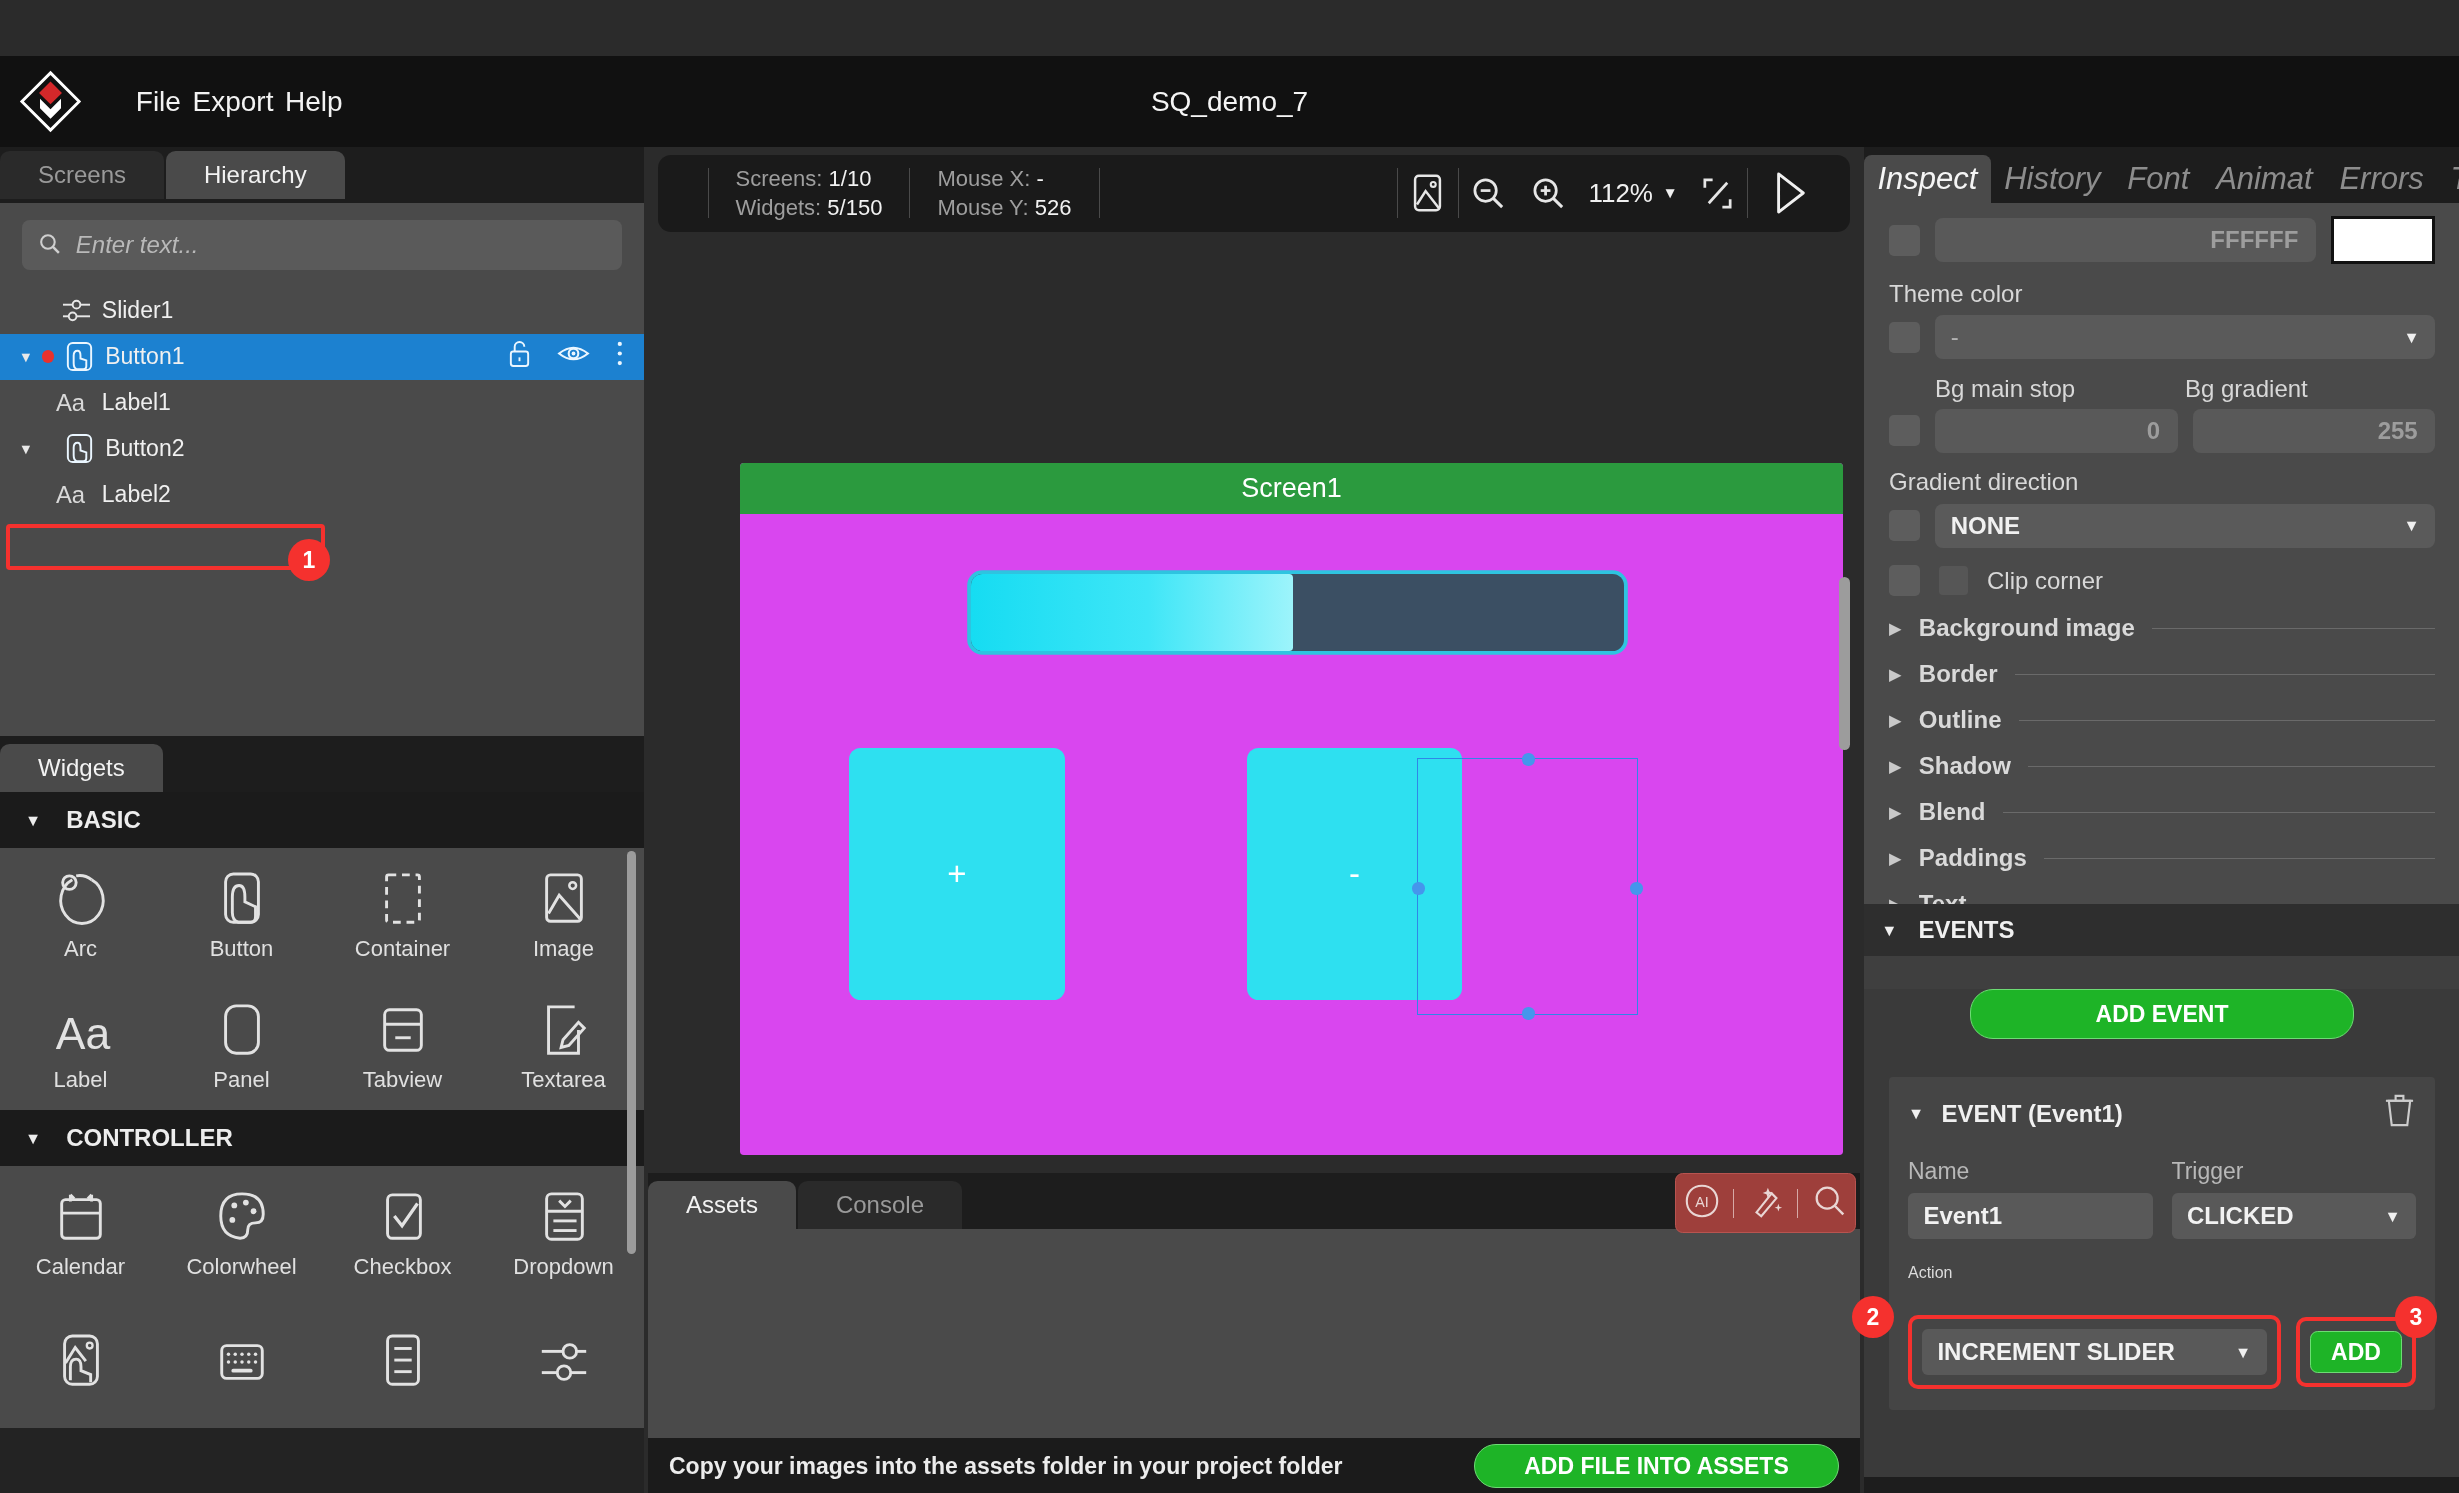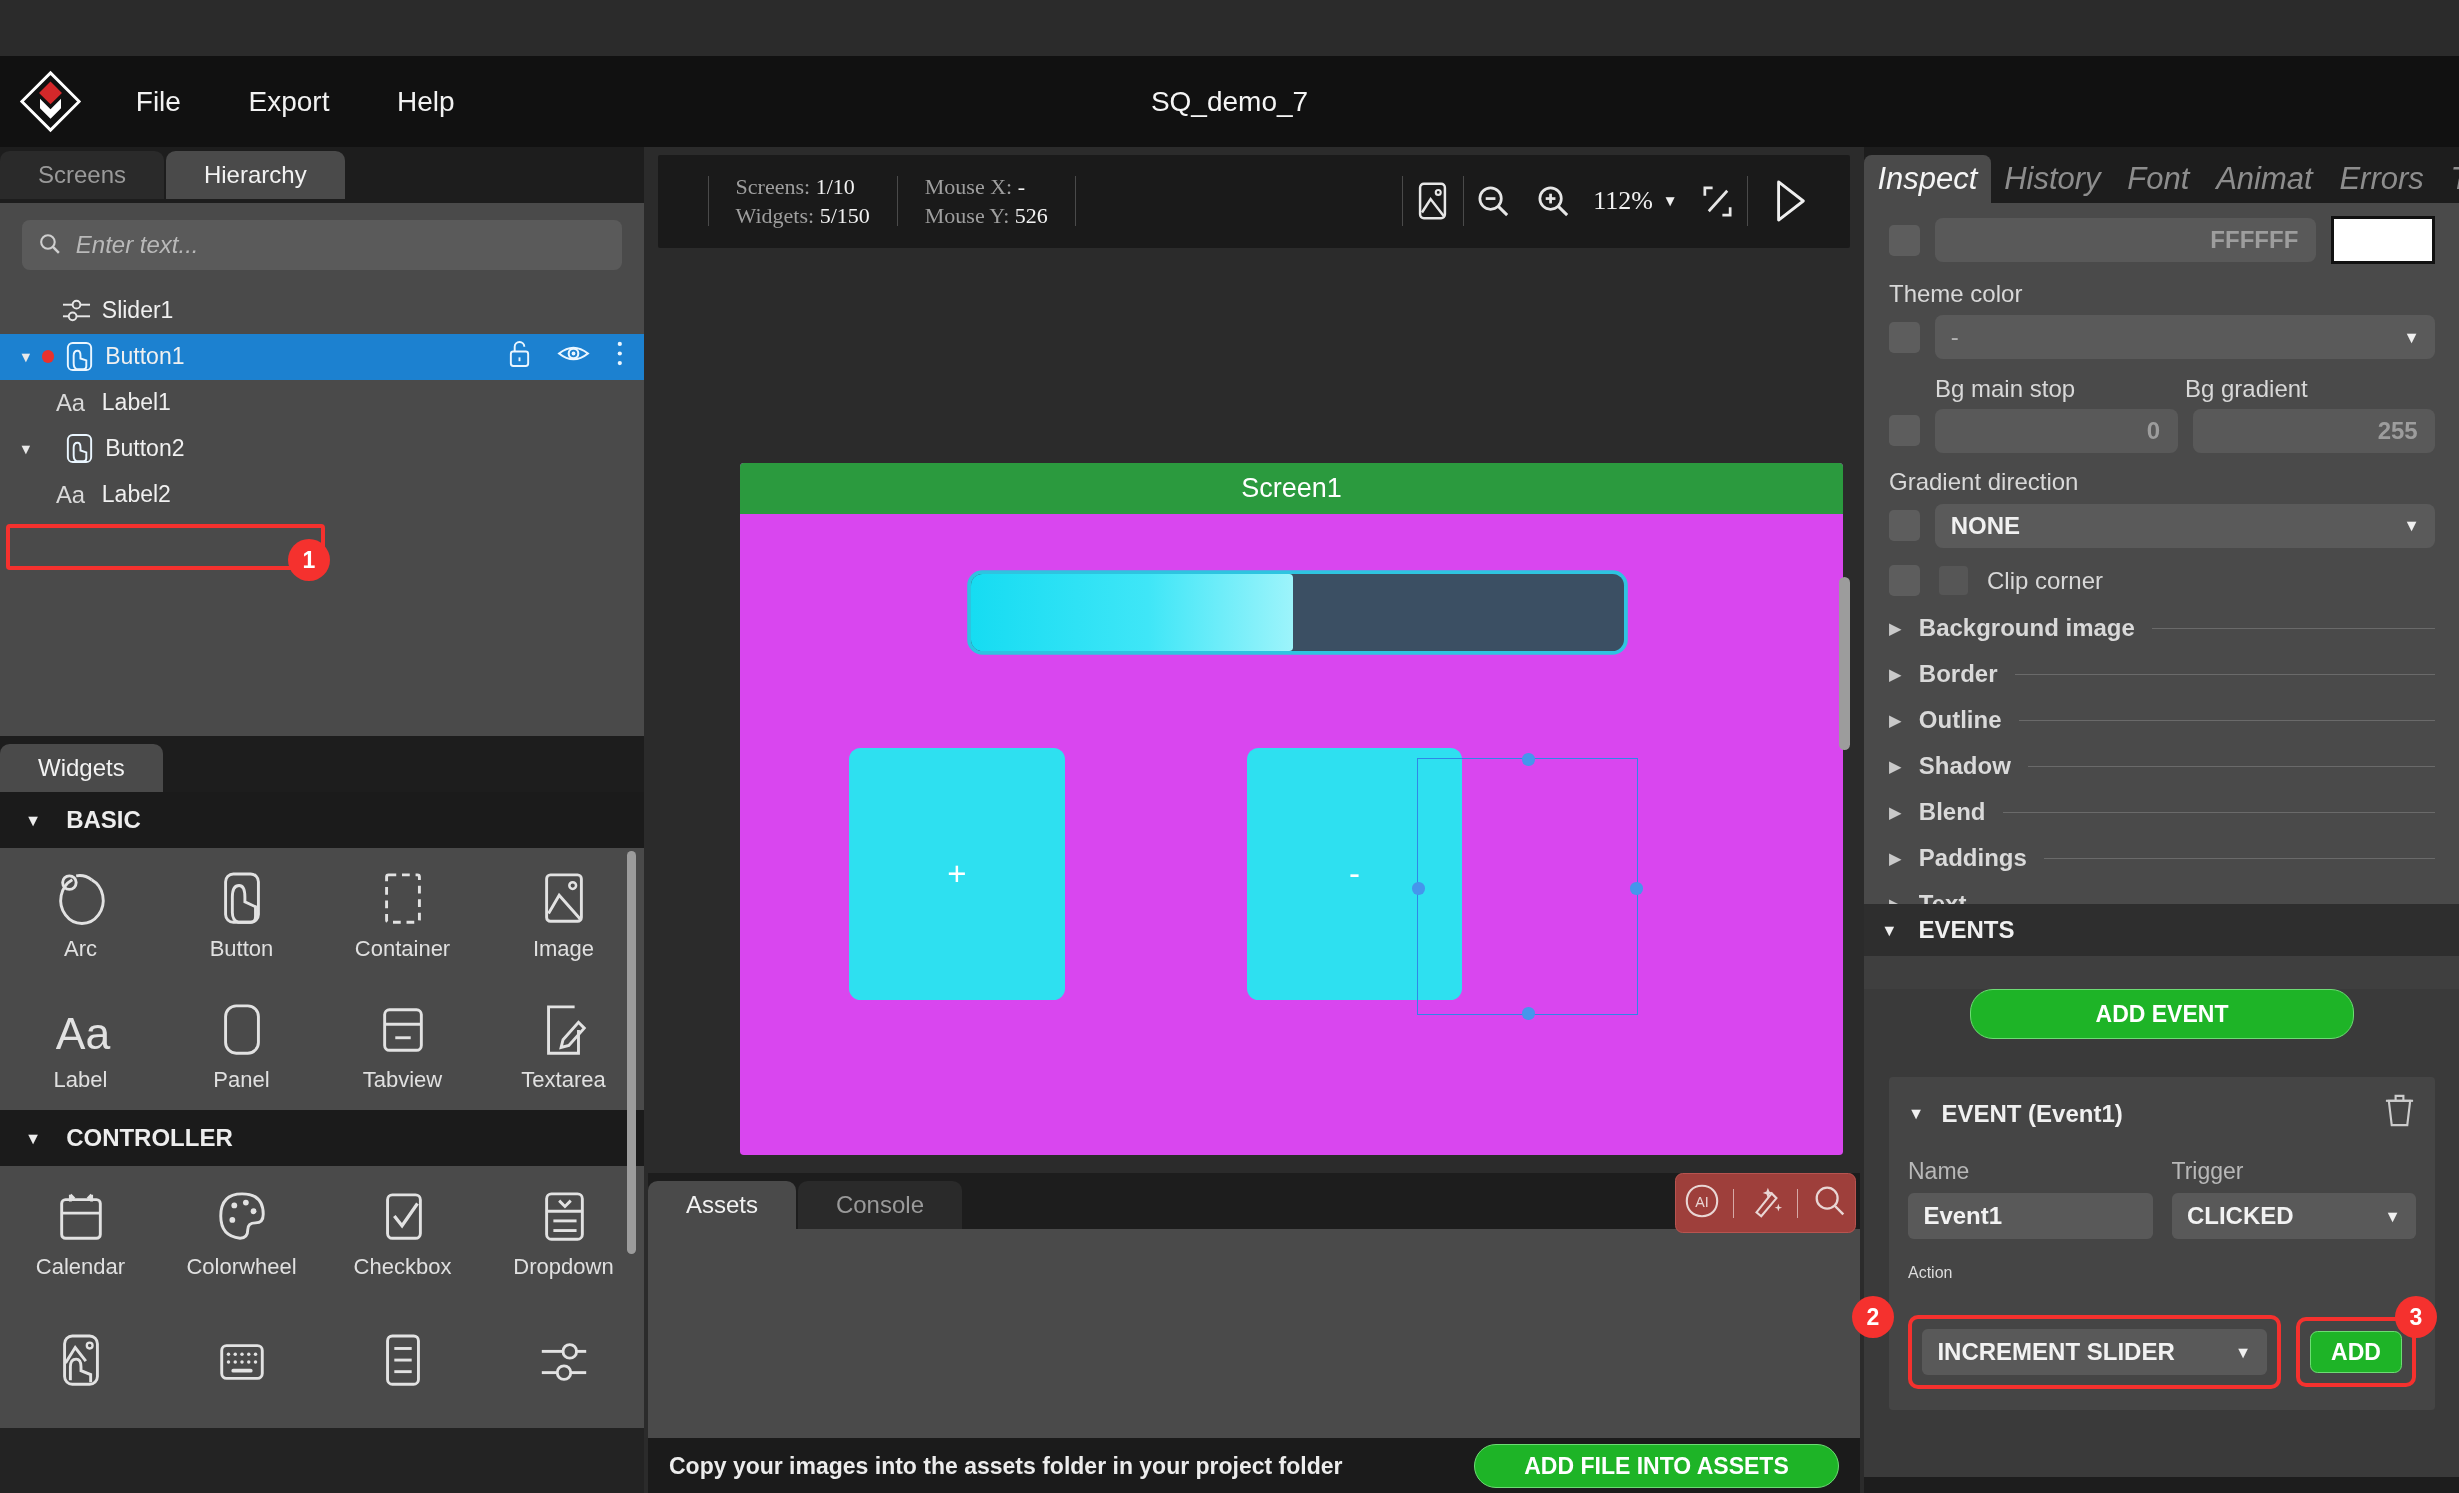--- a/index.html
+++ b/index.html
@@ -22,21 +22,21 @@
   .tb-spacer { flex: 1; }
   .tb-btn { width: 75px; height: 56px; display: flex; align-items: center; justify-content: center; }
   .tb-btn svg { display: block; }
 
   
   .menubar {
     position: absolute; left: 0; top: 56px; width: 2459px; height: 91px;
     background: #111111; display: flex; align-items: center;
   }
   .sq-diamond { width: 63px; height: 63px; margin-left: 19px; position: relative; }
-  .menu-items { display: flex; align-items: center; margin-left: 48px; gap: 56px; }
+  .menu-items { display: flex; align-items: center; margin-left: 48px; }
   .menu-item { font-size: 28px; color: #f2f2f2; padding: 5.8px 5.8px; cursor: default; }
   .project-title {
     position: absolute; left: 0; top: 0; width: 2459px; height: 91px;
     display: flex; align-items: center; justify-content: center;
     font-size: 28px; color: #f5f5f5; pointer-events: none;
   }
 
   
   .left-col { position: absolute; left: 0; top: 147px; width: 644px; height: 1347px; background: #232323; }
 
@@ -94,22 +94,22 @@
   .wcell .wlabel { font-size: 22px; color: #e0e0e0; }
   .wcell .wicon { height: 65px; display: flex; align-items: flex-end; }
   .wscroll {
     position: absolute; right: 7.7px; top: 115px; width: 9.6px; height: 403px;
     background: #9c9c9c; border-radius: 4.8px;
   }
 
   
   .canvas-col { position: absolute; left: 648px; top: 147px; width: 1212px; height: 1347px; background: #2b2b2b; }
   .canvas-toolbar {
-    position: relative; margin: 7.7px 9.6px 0 9.6px; height: 93px; background: #1a1a1a;
-    border-radius: 2px; display: flex; align-items: center; font-family: Liberation Serif, serif;
+    position: relative; margin: 7.7px 9.6px 0 9.6px; height: 77px; background: #1a1a1a;
+    border-radius: 13px; display: flex; align-items: center;
   }
   .ct-sep { width: 1px; height: 50px; background: #4a4a4a; }
   .ct-stat { padding: 0 27px; font-size: 22px; line-height: 1.35; color: #cfcfcf; }
   .ct-stat .k { color: #9e9e9e; }
   .ct-stat .v { color: #f2f2f2; }
   .ct-btn { width: 60px; height: 60px; display: flex; align-items: center; justify-content: center; }
   .zoom-val { font-size: 26px; color: #f0f0f0; display: flex; align-items: center; gap: 9.6px; padding: 0 9.6px;}
   .play-btn { width: 83px; display: flex; align-items: center; justify-content: center; }
 
   .canvas-area { position: absolute; left: 0; top: 94px; width: 1212px; height: 1047px; overflow: hidden; }

